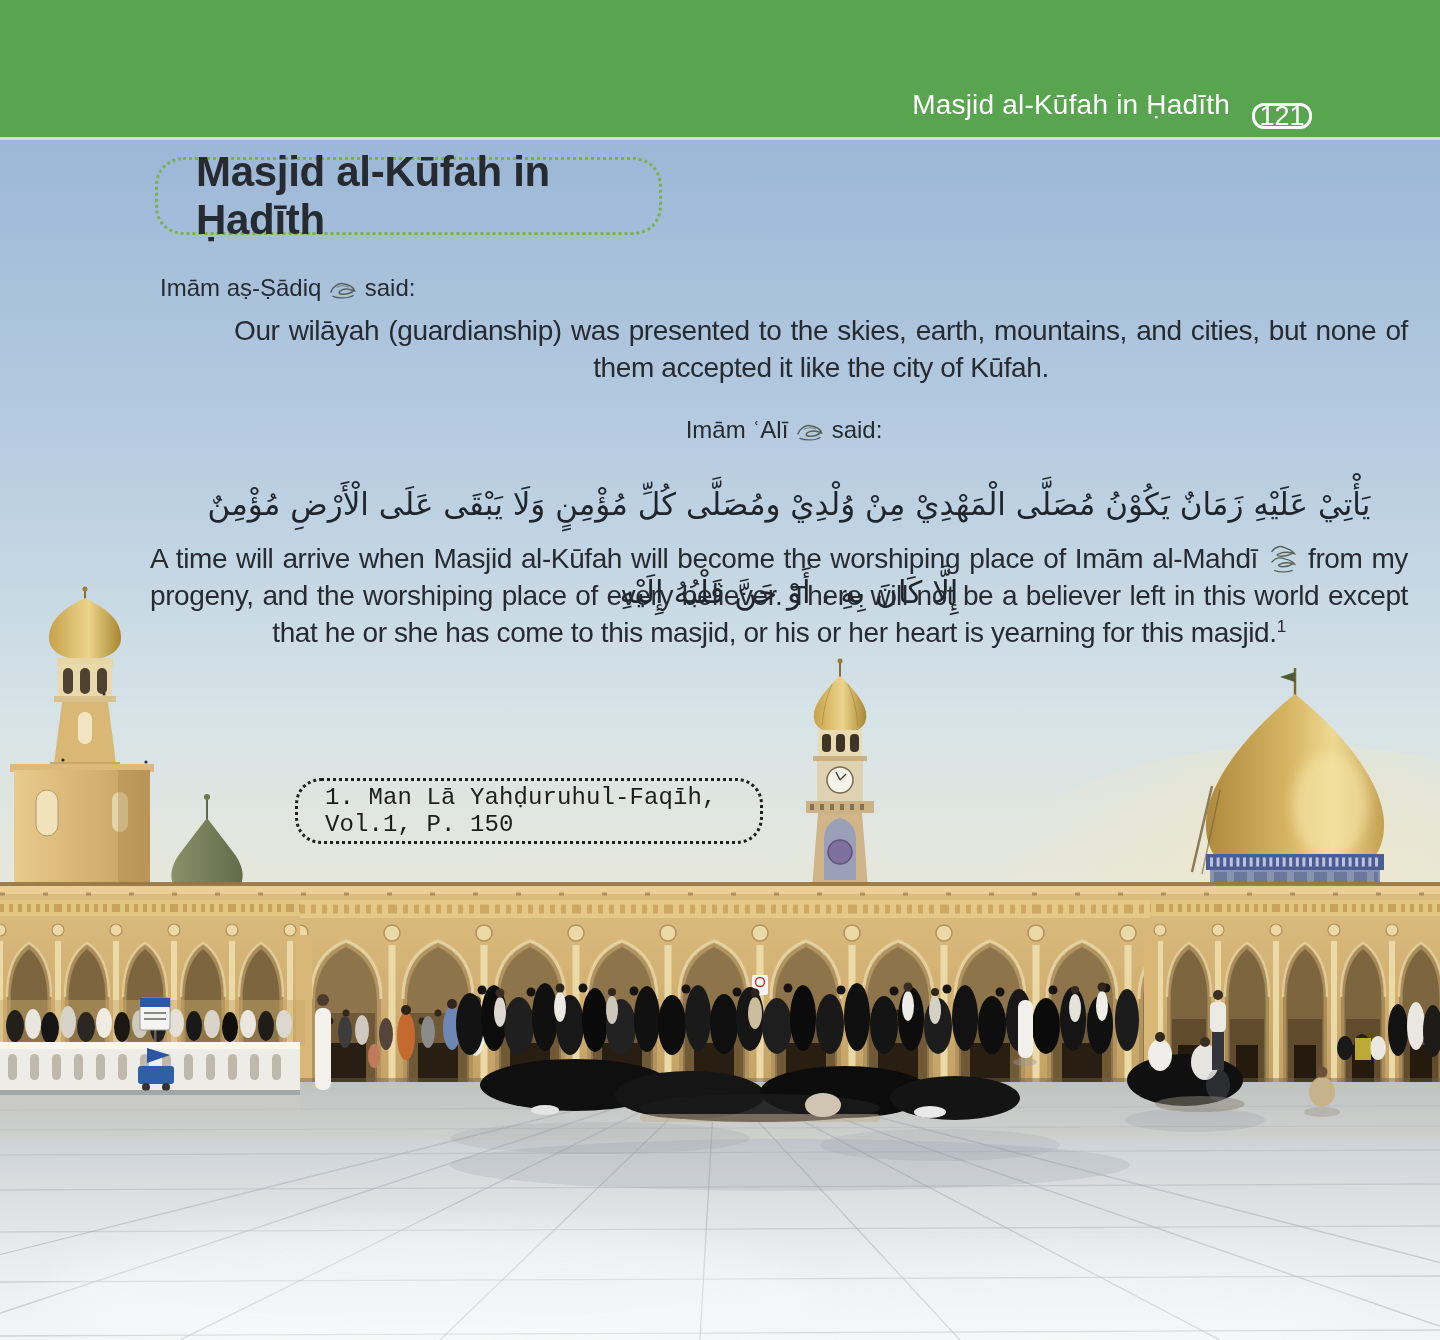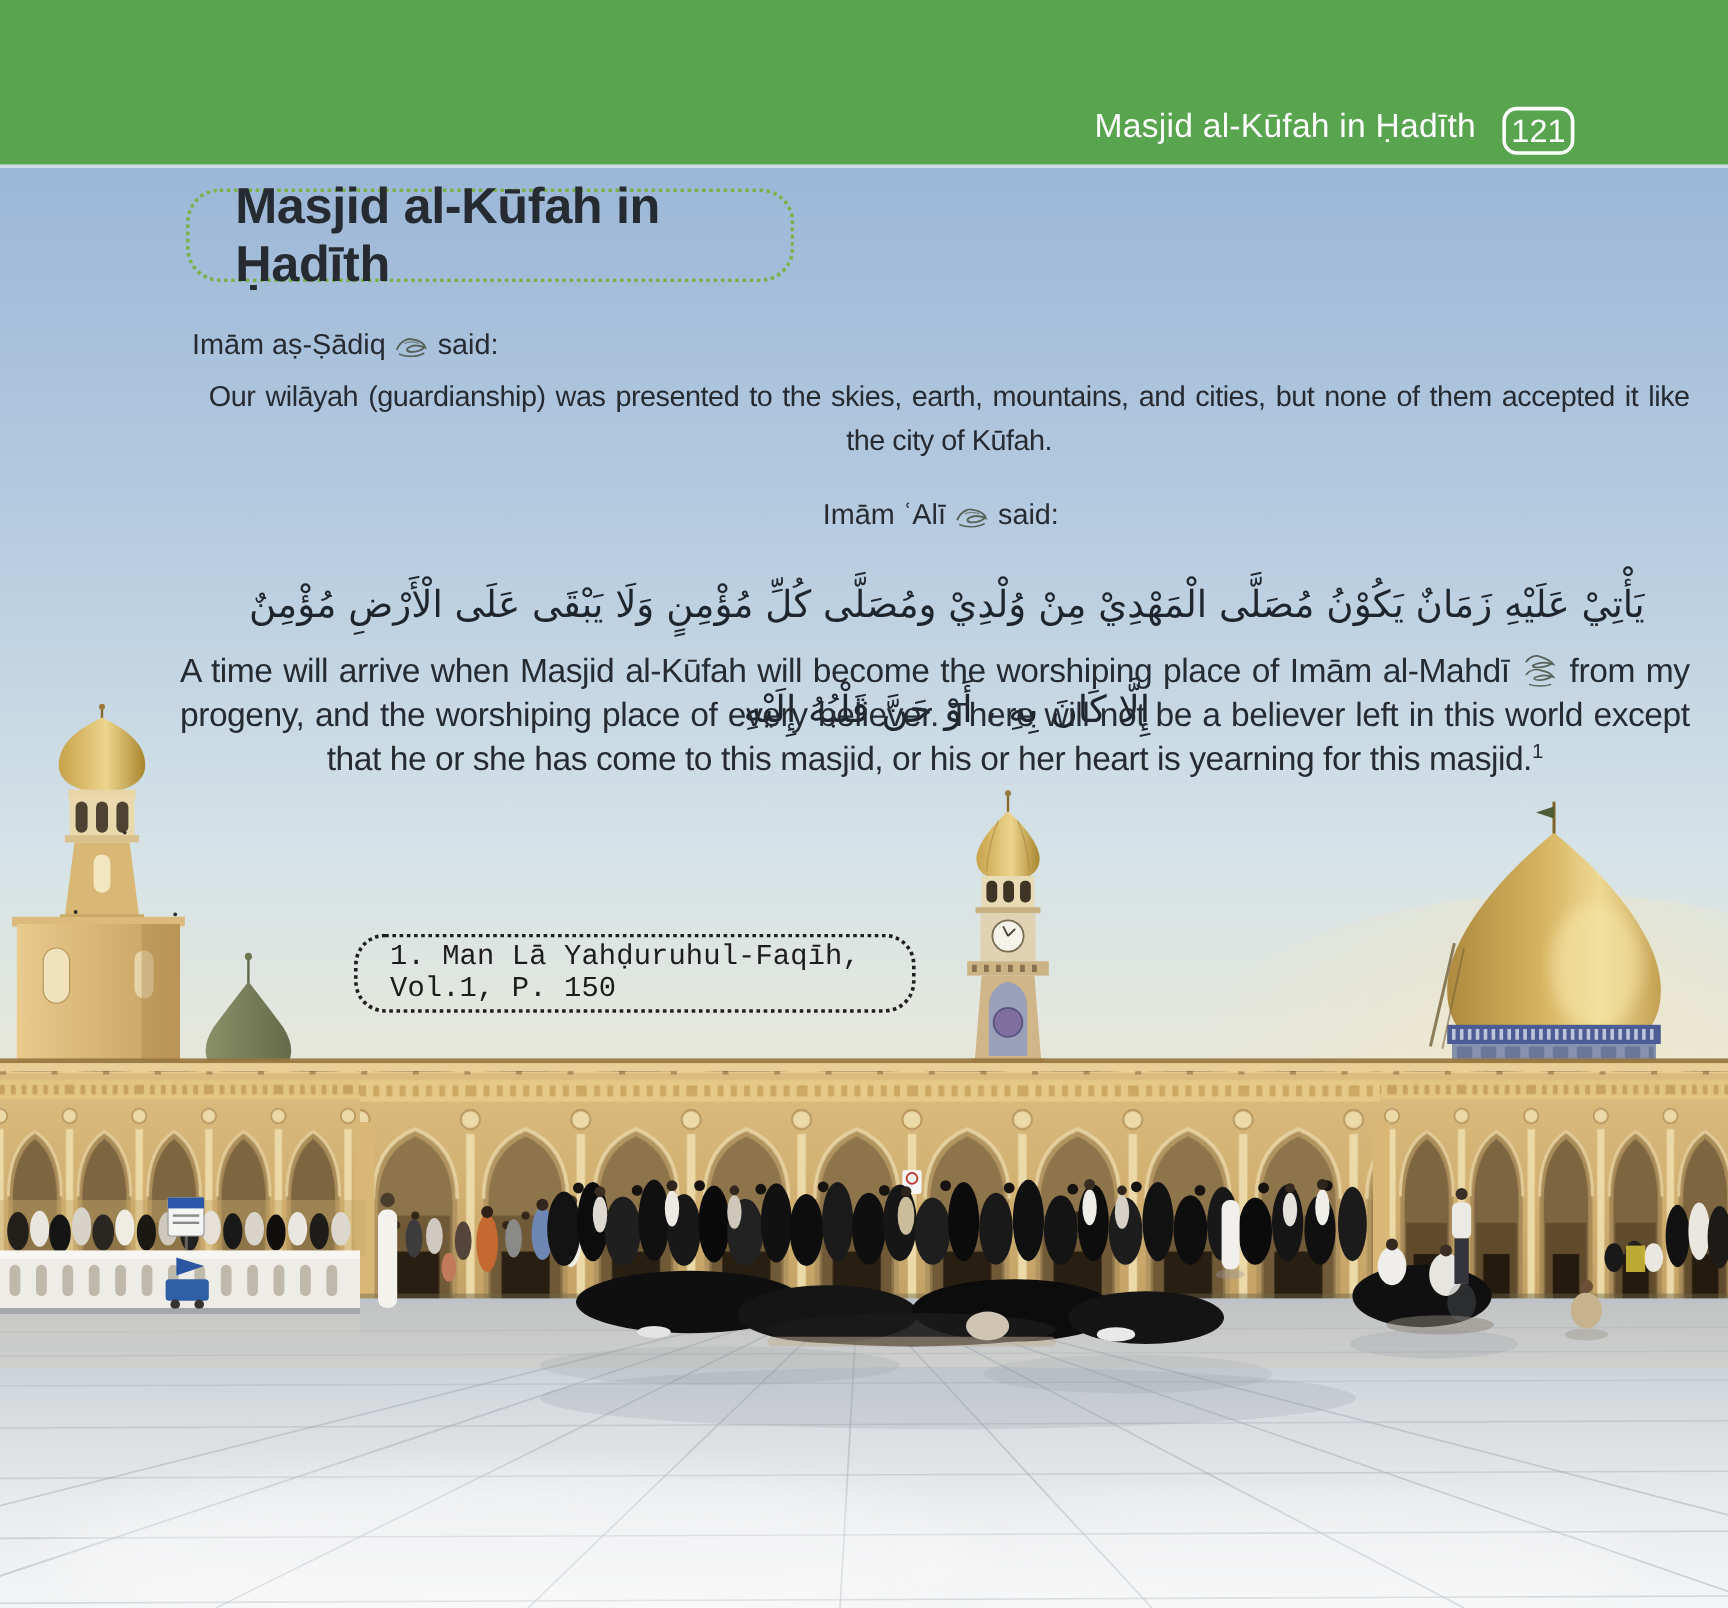--- a/index.html
+++ b/index.html
@@ -13,40 +13,40 @@
 
   
   .band {
     position:absolute; top:0; left:0; width:1440px; height:137px;
     background:var(--header-green,#58a44f);
     display:flex; justify-content:flex-end; align-items:flex-end;
     gap:22px; padding:0 128px 6px 0; z-index:3;
   }
   .band-title { color:var(--header-text,#fff); font-size:28px; margin-bottom:10px; letter-spacing:.2px; }
   .badge {
-    width:60px; height:40px; border:3px solid var(--header-text,#fff); border-radius:12px;
+    width:60px; height:26px; border:3px solid var(--header-text,#fff); border-radius:12px;
     color:var(--header-text,#fff); font-size:27px; display:flex; align-items:center; justify-content:center;
     margin-bottom:2px;
   }
 
   
   .title-box {
     position:absolute; left:155px; top:157px; width:507px; height:78px;
     border:3px dotted var(--accent-green,#79b24a); border-radius:28px;
     display:flex; align-items:center; padding-left:38px; z-index:2;
   }
   .title-box .heading { font-size:42px; font-weight:bold; letter-spacing:-.3px; color:var(--text-dark,#262b32); }
 
   
   .content { position:absolute; left:150px; top:0; width:1258px; z-index:2; }
   .content > * { position:absolute; left:0; right:0; }
   .intro { font-size:24px; padding-left:10px; }
   .intro-1 { top:274px; }
   .quote {
-    top:312px; margin-left:24px; font-size:24px; line-height:37px;
+    top:312px; margin-left:84px; font-size:28px; line-height:37px;
     text-align:justify; text-align-last:center; letter-spacing:-.4px;
   }
   .intro-2 { top:416px;text-align:center; }
   .arabic {
     top:460px; direction:rtl; text-align:center; padding:0 30px 0 50px;
     font-family:"DejaVu Sans",sans-serif; font-size:31px; line-height:88px; color:#1f252c;
   }
   .translation {
     top:540px; font-size:28px; line-height:37px;
     text-align:justify; text-align-last:center; letter-spacing:-.4px;

